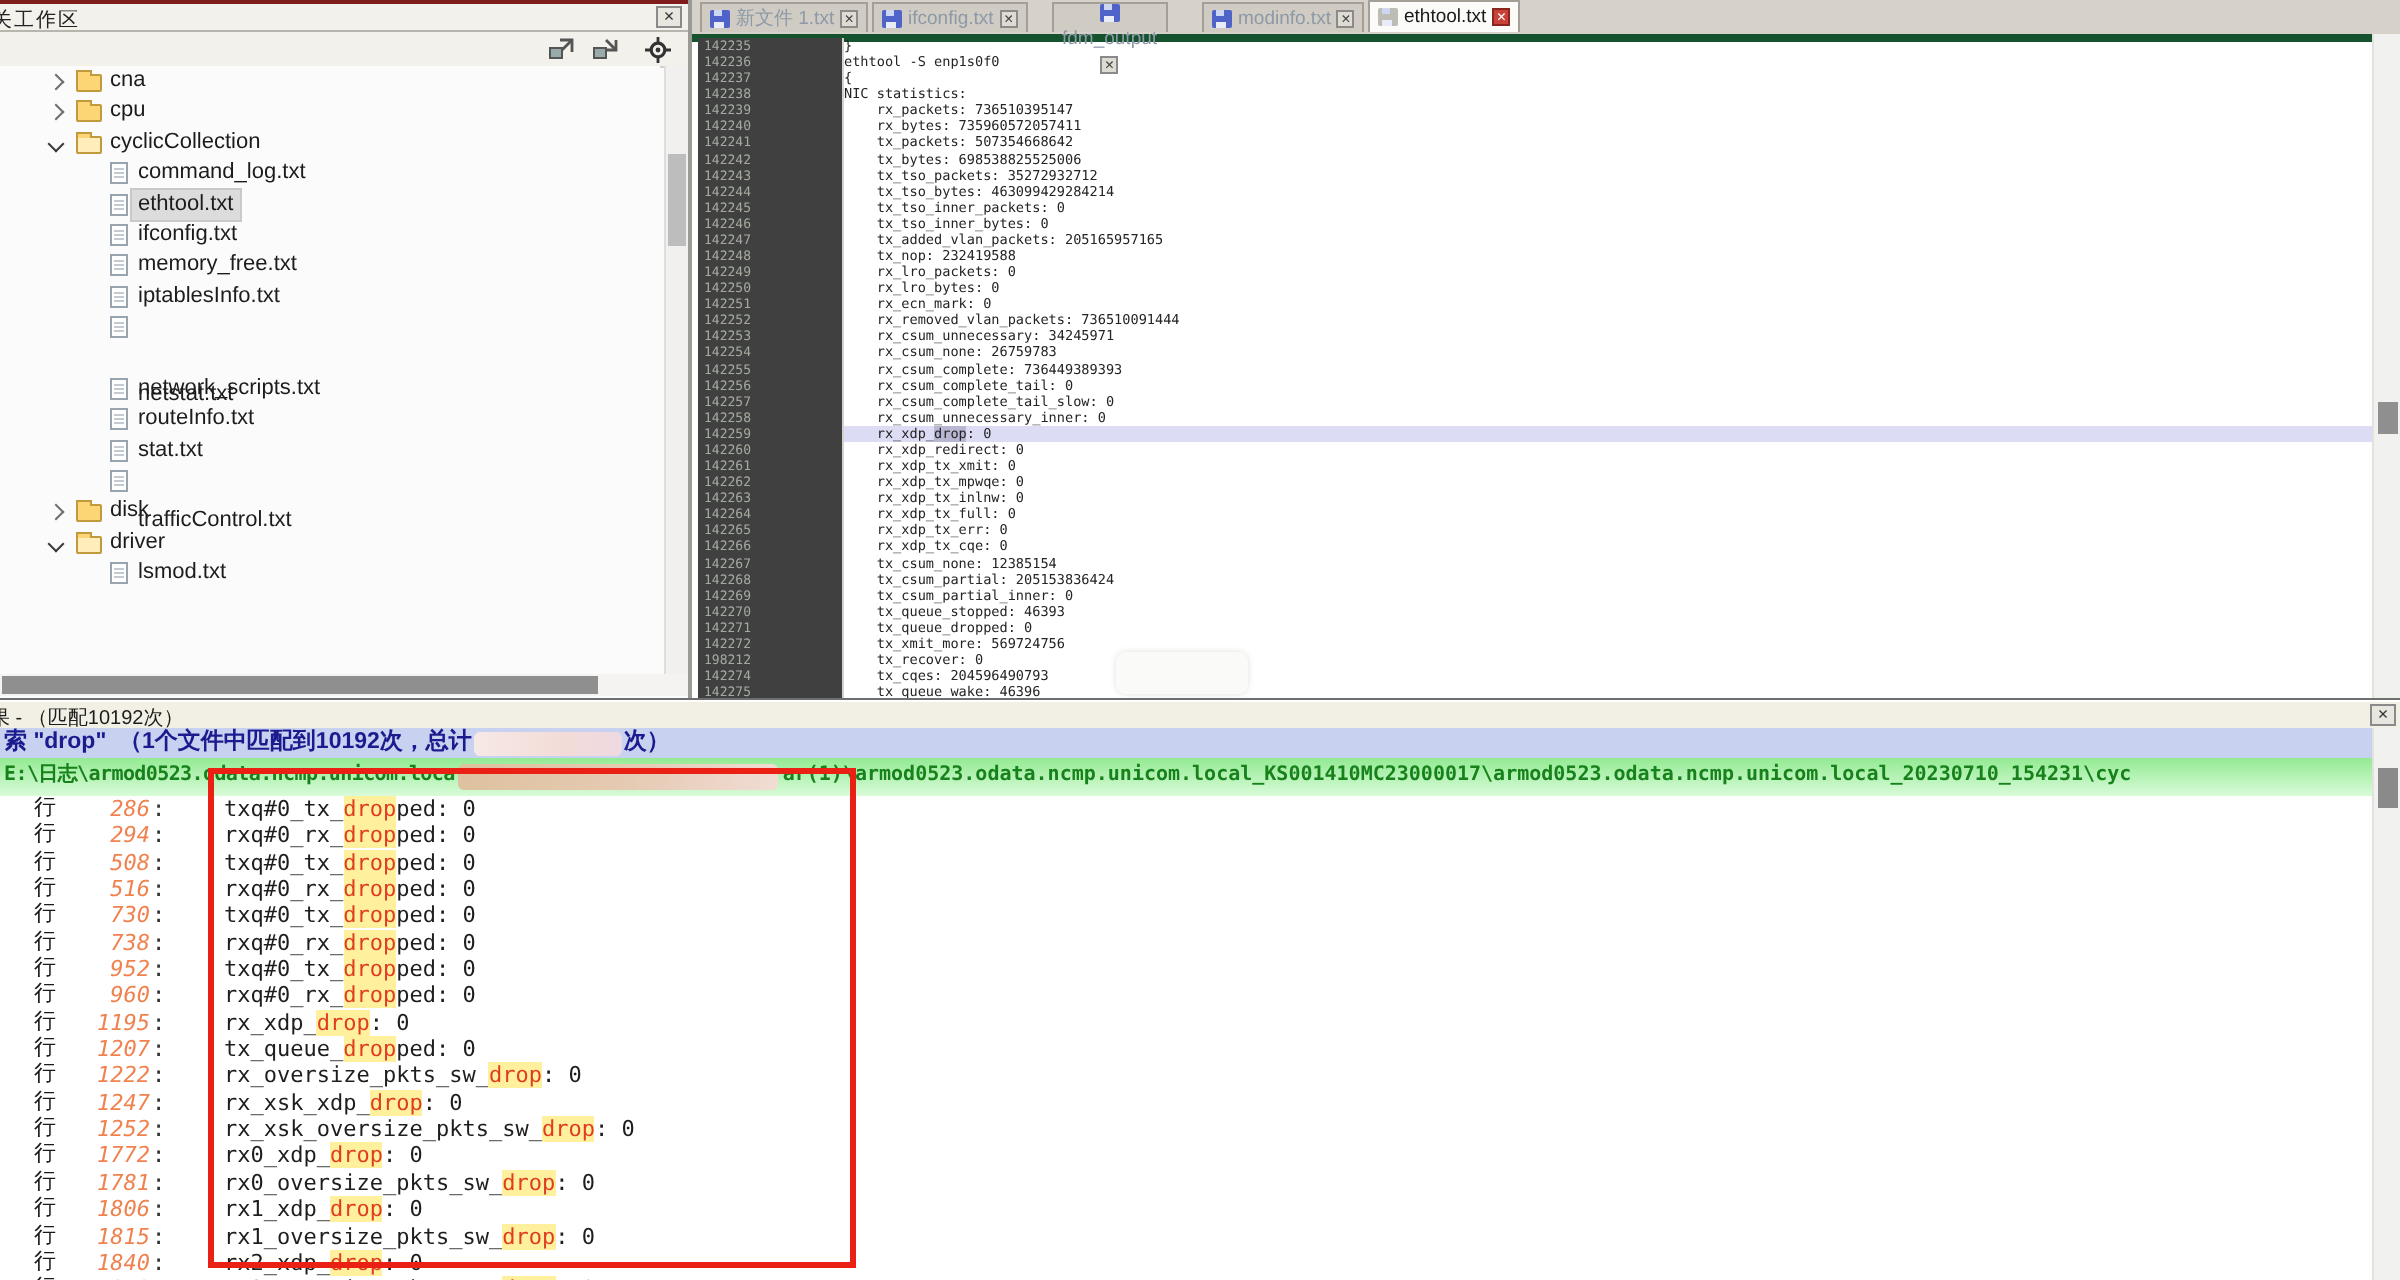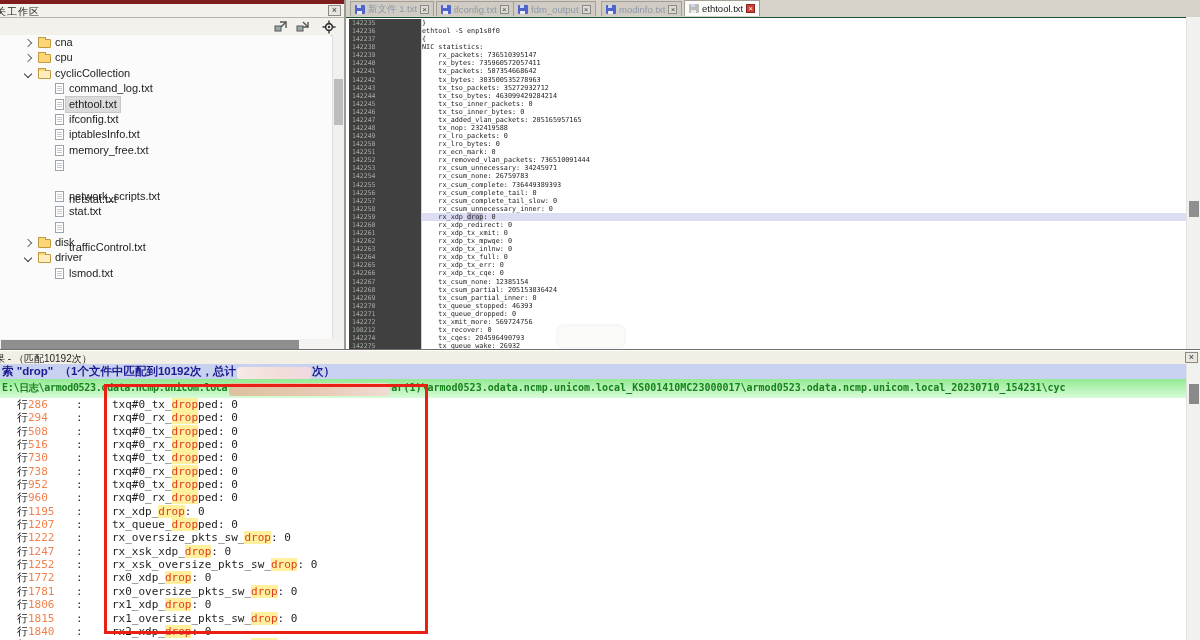--- a/index.html
+++ b/index.html
@@ -1,21 +1,21 @@
 <!DOCTYPE html>
 <html><head>
 <meta charset="utf-8">
 <style>
   html,body{margin:0;padding:0;}
   body{width:1200px;height:640px;overflow:hidden;background:#f0efec;
        font-family:"Liberation Sans", sans-serif; -webkit-font-smoothing:antialiased;}
   .screen{position:relative;width:1200px;height:640px;background:#f0efec;}
 
   
-  .ws{position:absolute;left:0;top:0;width:344px;height:349px;background:#fbfbfb;border-top:4px solid #7f1d1d;}
+  .ws{position:absolute;left:0;top:0;width:344px;height:349px;background:#fbfbfb;border-top:2px solid #7f1d1d;}
   .ws-title{position:absolute;left:0;top:0;width:344px;height:13px;background:#f2f1ec;border-bottom:1px solid #b8b5ae;}
   .ws-title-text{position:absolute;left:-4px;top:1px;font-size:10px;color:#222;letter-spacing:1px;}
   .ws-close{position:absolute;right:3px;top:1px;width:13px;height:11px;background:#e8e6df;border:1px solid #8a8a8a;
             font-size:9px;line-height:9px;text-align:center;color:#333;box-sizing:border-box;}
   .ws-toolbar{position:absolute;left:0;top:14px;width:344px;height:17px;background:#f2f1ec;border-bottom:1px solid #d4d1ca;}
   .ws-toolbar svg{position:absolute;top:2px;}
   .tree{position:absolute;left:0;top:31px;width:330px;height:304px;overflow:hidden;background:#fbfbfb;}
   .trow{position:relative;height:15.4px;line-height:15.4px;font-size:11px;color:#1c1c1c;white-space:nowrap;}
   .trow .chev{position:absolute;top:5px;width:5px;height:5px;border-right:1.5px solid #6e6e6e;border-bottom:1.5px solid #6e6e6e;display:block;}
   .chev.r{transform:rotate(-45deg);}
@@ -30,21 +30,21 @@
   .ws-vscroll{position:absolute;right:0;top:31px;width:11px;height:304px;background:#f1f0ee;border-left:1px solid #e0dedb;}
   .ws-vscroll .thumb{position:absolute;left:1px;top:44px;width:9px;height:46px;background:#bdbdbd;}
   .ws-hscroll{position:absolute;left:0;top:335px;width:344px;height:11px;background:#f4f3f1;}
   .ws-hscroll .thumb{position:absolute;left:1px;top:1px;width:298px;height:9px;background:#8f8f8f;}
 
   
   .vdivider{position:absolute;left:344px;top:0;width:2px;height:349px;background:#9c9a94;}
 
   
   .ed{position:absolute;left:346px;top:0;width:854px;height:349px;background:#ffffff;}
-  .tabbar{position:absolute;left:0;top:0;width:854px;height:17px;background:#d6d2c9;border-bottom:1px solid #14532d;}
+  .tabbar{position:absolute;left:0;top:0;width:854px;height:17px;background:#d6d2c9;border-bottom:4px solid #14532d;}
   .tab{position:absolute;top:1px;height:15px;background:#d0ccc3;border:1px solid #a39f96;border-bottom:none;
        display:flex;align-items:center;gap:3px;padding:0 4px;box-sizing:border-box;font-size:9.5px;color:#8d99a8;white-space:nowrap;}
   .tab.active{background:#fbfbfa;color:#1a1a1a;height:16px;top:0;z-index:2;}
   .ic-floppy{width:10px;height:9px;background:#4f63c9;position:relative;border-radius:1px;flex:0 0 auto;}
   .ic-floppy:before{content:"";position:absolute;top:0;left:2px;width:4px;height:3px;background:#cdd6f2;}
   .ic-floppy:after{content:"";position:absolute;bottom:0;left:2px;width:5px;height:3px;background:#e8ecf8;}
   .ic-floppy.saved{background:#bdbdb6;}
   .tab-x{width:9px;height:9px;border:1px solid #8a8a8a;background:#dedbd3;color:#444;font-size:8px;line-height:7px;text-align:center;box-sizing:border-box;flex:0 0 auto;}
   .tab.active .tab-x{background:#c8423a;border-color:#8a2520;color:#fff;}
 
@@ -70,21 +70,21 @@
   .sum-blob{display:inline-block;vertical-align:middle;width:74px;height:12px;margin:0 1px -2px 1px;border-radius:3px;
             background:linear-gradient(90deg,#f6e9e6,#f3dcd8 60%,#eed9e2);}
   .res-path{position:absolute;left:0;top:29px;width:1200px;height:19px;background:linear-gradient(#93ea93,#d9fbd9);
             font-family:"DejaVu Sans Mono",monospace;font-size:10px;line-height:18px;font-weight:bold;color:#17821c;white-space:pre;}
   .res-path .txt{margin-left:2px;letter-spacing:-0.3px;}
   .path-blob{display:inline-block;vertical-align:middle;width:160px;height:13px;margin:0 2px -2px 2px;border-radius:3px;
              background:linear-gradient(90deg,#dec19e,#e6cbb4 55%,#f1dcd4);}
   .rows{position:absolute;left:0;top:48px;width:1200px;height:243px;overflow:hidden;background:#fff;}
   .rrow{position:relative;height:13.35px;line-height:13.35px;font-size:11px;white-space:pre;}
   .rrow .hang{position:absolute;left:17px;color:#1a1a1a;font-size:11px;}
-  .rrow .lnum{position:absolute;left:28px;width:47px;text-align:left;color:#f0824f;font-family:"DejaVu Sans Mono",monospace;font-size:11px;}
+  .rrow .lnum{position:absolute;left:28px;width:47px;text-align:right;color:#f0824f;font-family:"DejaVu Sans Mono",monospace;font-size:11px;font-style:italic;}
   .rrow .colon{position:absolute;left:76px;color:#333;font-family:"DejaVu Sans Mono",monospace;font-size:11px;}
   .rrow .rtxt{position:absolute;left:112px;color:#1e1e1e;font-family:"DejaVu Sans Mono",monospace;font-size:11px;}
   .rrow .match{background:#fff09e;color:#e03c22;}
   .res-vscroll{position:absolute;right:0;top:14px;width:13px;height:277px;background:#f1f1ef;border-left:1px solid #e2e2df;}
   .res-vscroll .thumb{position:absolute;left:2px;top:20px;width:10px;height:20px;background:#8a8a8a;}
 
   
   .red-box{position:absolute;left:104px;top:384px;width:324px;height:250px;border:3px solid #ea2015;box-sizing:border-box;z-index:20;pointer-events:none;}
 </style>
 </head>
@@ -145,40 +145,46 @@
         <div class="trow">
           <span class="ic-file" style="left: 55px;">
             <i></i>
           </span>
           <span class="tlabel" style="left: 69px;">ifconfig.txt</span>
         </div>
         <div class="trow">
           <span class="ic-file" style="left: 55px;">
             <i></i>
           </span>
+          <span class="tlabel" style="left: 69px;">memory_free.txt</span>
+        </div>
+        <div class="trow">
+          <span class="ic-file" style="left: 55px;">
+            <i></i>
+          </span>
           <span class="tlabel" style="left: 69px;">iptablesInfo.txt</span>
         </div>
         <div class="trow">
           <span class="ic-file" style="left: 55px;">
             <i></i>
           </span>
-          <span class="tlabel" style="left: 69px;">memory_free.txt</span>
-        </div>
-        <div class="trow">
-          <span class="ic-file" style="left: 55px;">
-            <i></i>
-          </span>
           <span class="tlabel" style="left: 69px; margin-top: 34px;">netstat.txt</span>
         </div>
         <div class="trow"></div>
         <div class="trow">
           <span class="ic-file" style="left: 55px;">
             <i></i>
           </span>
           <span class="tlabel" style="left: 69px;">network_scripts.txt</span>
+        </div>
+        <div class="trow">
+          <span class="ic-file" style="left: 55px;">
+            <i></i>
+          </span>
+          <span class="tlabel" style="left: 69px;">routeInfo.txt</span>
         </div>
         <div class="trow">
           <span class="ic-file" style="left: 55px;">
             <i></i>
           </span>
           <span class="tlabel" style="left: 69px;">stat.txt</span>
         </div>
         <div class="trow">
           <span class="ic-file" style="left: 55px;">
             <i></i>
@@ -217,21 +223,21 @@
         <div class="tab" style="left: 4px;">
           <span class="ic-floppy"></span>
           <span>新文件 1.txt</span>
           <span class="tab-x">×</span>
         </div>
         <div class="tab" style="left: 90px;">
           <span class="ic-floppy"></span>
           <span>ifconfig.txt</span>
           <span class="tab-x">×</span>
         </div>
-        <div class="tab" style="left: 167px;">
+        <div class="tab" style="left: 180px; flex-direction: column;">
           <span class="ic-floppy"></span>
           <span>fdm_output</span>
           <span class="tab-x">×</span>
         </div>
         <div class="tab" style="left: 255px;">
           <span class="ic-floppy"></span>
           <span>modinfo.txt</span>
           <span class="tab-x">×</span>
         </div>
         <div class="tab active" style="left: 338px;">
@@ -284,21 +290,21 @@
         <div>142275</div>
       </div>
     <div class="codecol" id="codecol">
         <div>}</div>
         <div>ethtool -S enp1s0f0</div>
         <div>{</div>
         <div>NIC statistics:</div>
         <div>    rx_packets: 736510395147</div>
         <div>    rx_bytes: 735960572057411</div>
         <div>    tx_packets: 507354668642</div>
-        <div>    tx_bytes: 303500535278963</div>
+        <div>    tx_bytes: 698538825525006</div>
         <div>    tx_tso_packets: 35272932712</div>
         <div>    tx_tso_bytes: 463099429284214</div>
         <div>    tx_tso_inner_packets: 0</div>
         <div>    tx_tso_inner_bytes: 0</div>
         <div>    tx_added_vlan_packets: 205165957165</div>
         <div>    tx_nop: 232419588</div>
         <div>    rx_lro_packets: 0</div>
         <div>    rx_lro_bytes: 0</div>
         <div>    rx_ecn_mark: 0</div>
         <div>    rx_removed_vlan_packets: 736510091444</div>
@@ -317,21 +323,21 @@
         <div>    rx_xdp_tx_err: 0</div>
         <div>    rx_xdp_tx_cqe: 0</div>
         <div>    tx_csum_none: 12385154</div>
         <div>    tx_csum_partial: 205153836424</div>
         <div>    tx_csum_partial_inner: 0</div>
         <div>    tx_queue_stopped: 46393</div>
         <div>    tx_queue_dropped: 0</div>
         <div>    tx_xmit_more: 569724756</div>
         <div>    tx_recover: 0</div>
         <div>    tx_cqes: 204596490793</div>
-        <div>    tx_queue_wake: 26932</div>
+        <div>    tx_queue_wake: 46396</div>
       </div>
     <div class="ed-vscroll">
       <div class="thumb"></div>
     </div>
     <div class="ed-blob"></div>
   </div>
 
   <div class="res">
     <div class="res-title">
       <span class="res-title-text">果 - （匹配10192次）</span>

